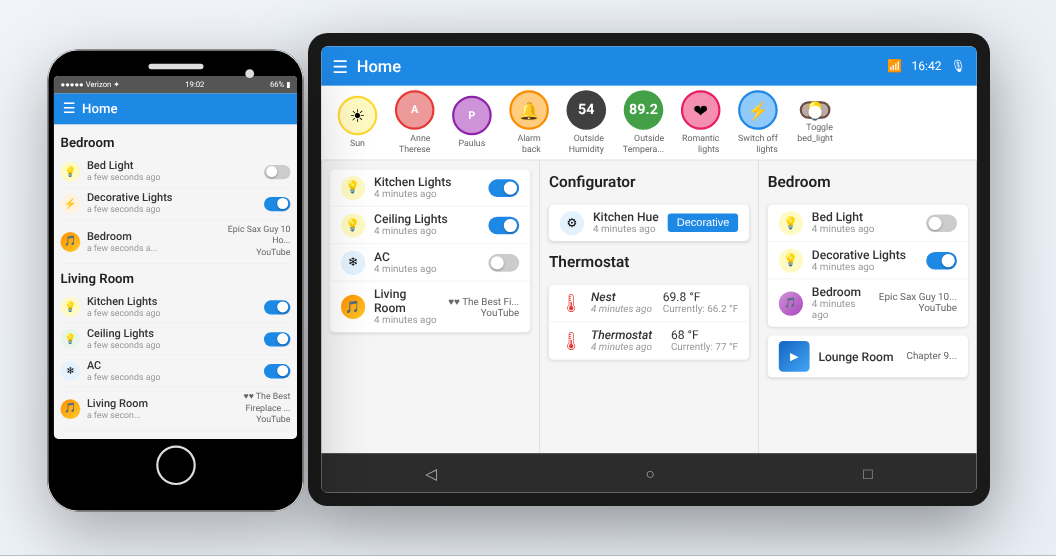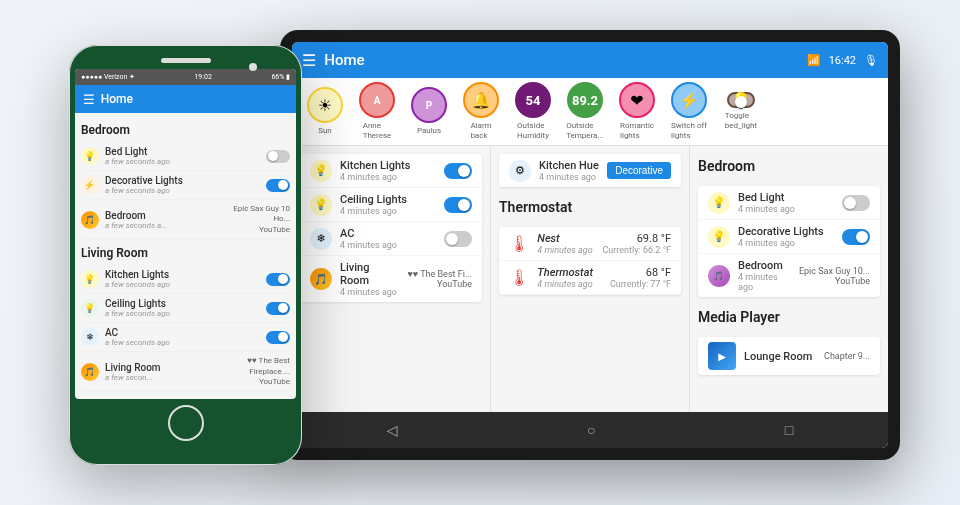--- a/index.html
+++ b/index.html
@@ -103,25 +103,25 @@
     .shortcut-avatar.sun { background: #FFF9C4; border-color: #FDD835; }
     .shortcut-avatar.anne { background: #ef9a9a; border-color: #e53935; }
     .shortcut-avatar.paulus { background: #ce93d8; border-color: #8e24aa; }
     .shortcut-avatar.alarm { background: #ffcc80; border-color: #fb8c00; }
     .shortcut-avatar.romantic { background: #f48fb1; border-color: #e91e63; }
     .shortcut-avatar.switch { background: #90caf9; border-color: #1e88e5; }
     .shortcut-avatar.toggle { background: #bcaaa4; border-color: #6d4c41; }
     .shortcut-label {
       font-size: 8px;
       color: #666;
-      text-align: left;
+      text-align: right;
       line-height: 1.2;
     }
     .number-badge {
-      background: #701a75;
+      background: #404040;
       color: white;
       border-radius: 50%;
       width: 36px;
       height: 36px;
       display: flex;
       align-items: center;
       justify-content: center;
       font-size: 13px;
       font-weight: bold;
     }
@@ -237,21 +237,21 @@
       font-weight: 500;
       color: #333;
     }
     .thermo-time {
       font-size: 9px;
       color: #999;
     }
     .thermo-temp {
       font-size: 11px;
       color: #333;
-      text-align: right;
+      text-align: left;
     }
     .thermo-current {
       font-size: 9px;
       color: #999;
     }
 
     
     .configure-btn {
       background: #1e88e5;
       color: white;
@@ -294,25 +294,25 @@
       color: #aaa;
       font-size: 14px;
       cursor: pointer;
       padding: 6px 20px;
     }
 
     
     .phone {
       width: 233px;
       height: 420px;
-      background: #14532d;
+      background: #000000;
       border-radius: 28px;
       padding: 10px 6px;
       position: absolute;
-      left: 69px;
+      left: 43px;
       top: 45px;
       box-shadow: 0 20px 60px rgba(0,0,0,0.3), inset 0 0 0 1px #ddd;
       z-index: 10;
     }
     .phone-speaker {
       width: 50px;
       height: 5px;
       background: #ddd;
       border-radius: 3px;
       margin: 3px auto 6px;
@@ -388,21 +388,20 @@
     }
     .phone-device-info { flex: 1; }
     .phone-device-name {
       font-size: 10px;
       color: #333;
       font-weight: 500;
     }
     .phone-device-time {
       font-size: 8px;
       color: #999;
-      font-style: italic;
     }
     .phone-toggle {
       width: 24px;
       height: 13px;
       border-radius: 7px;
       position: relative;
       flex-shrink: 0;
     }
     .phone-toggle.on { background: #1e88e5; }
     .phone-toggle.off { background: #ccc; }
@@ -537,20 +536,21 @@
             <div class="device-info">
               <div class="device-name">Living Room</div>
               <div class="device-time">4 minutes ago</div>
             </div>
             <div class="device-extra">♥♥ The Best Fi...<br>YouTube</div>
           </div>
         </div>
       </div>
 
       <div class="tablet-col">
+        <div class="section-title">Configurator</div>
         <div class="card">
           <div class="device-item">
             <div class="device-icon" style="background:#e3f2fd">⚙</div>
             <div class="device-info">
               <div class="device-name">Kitchen Hue</div>
               <div class="device-time">4 minutes ago</div>
             </div>
             <button class="configure-btn">Decorative</button>
           </div>
         </div>
@@ -604,21 +604,20 @@
           <div class="device-item">
             <div class="device-icon" style="background:linear-gradient(135deg,#ce93d8,#ab47bc);color:white;font-size:9px;">🎵</div>
             <div class="device-info">
               <div class="device-name">Bedroom</div>
               <div class="device-time">4 minutes ago</div>
             </div>
             <div class="device-extra">Epic Sax Guy 10...<br>YouTube</div>
           </div>
         </div>
 
-        <div class="section-title" style="margin-top:8px;">Media Player</div>
         <div class="card">
           <div class="media-item">
             <div class="media-avatar">▶</div>
             <div class="device-info">
               <div class="device-name">Lounge Room</div>
             </div>
             <div class="device-extra">Chapter 9...</div>
           </div>
         </div>
       </div>

